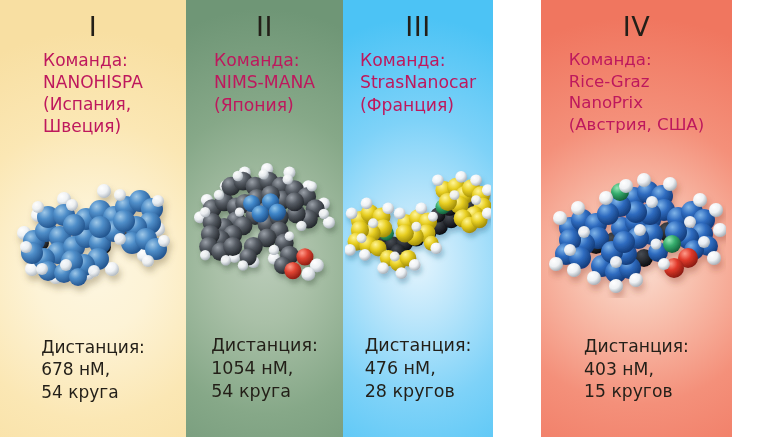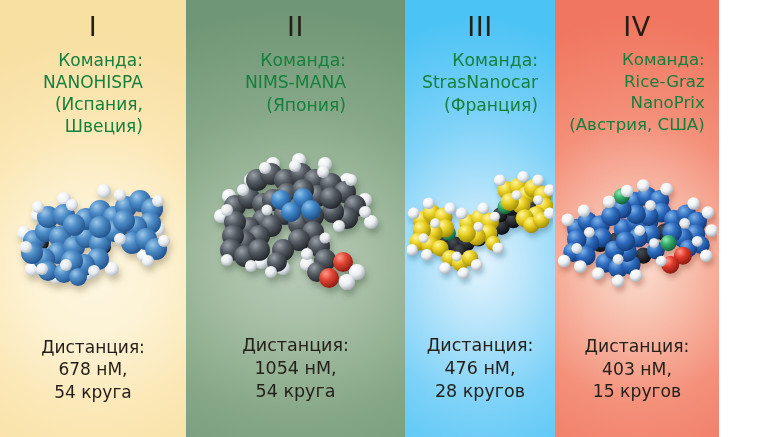--- a/index.html
+++ b/index.html
@@ -12,23 +12,23 @@
 
   .panel {
     position:relative;
     height:437px;
     display:flex;
     flex-direction:column;
     align-items:center;
     overflow:hidden;
   }
   .panel.p1 { width:186px; }
-  .panel.p2 { width:219px; }
+  .panel.p2 { width:157px; }
   .panel.p3 { width:150px; }
-  .panel.p4 { width:164px; }
+  .panel.p4 { width:191px;margin-left:48px; }
 
   .panel .bg { position:absolute; inset:0; z-index:0; }
 
   .panel.p1 .bg {
     background:
       radial-gradient(ellipse 120% 55% at 50% 62%, #fdf6e0 0%, #fdf3d6 26%, #fbe7b4 62%, #f8dfa2 100%);
   }
   .panel.p2 .bg {
     background:
       radial-gradient(ellipse 130% 58% at 50% 60%, #b9cbb8 0%, #a9c0a7 24%, #86a888 60%, #6f9676 100%);
@@ -53,40 +53,40 @@
     font-size:27px;
     font-weight:400;
     color:#231f18;
     letter-spacing:0.5px;
     line-height:1;
     margin-top:9px;
     margin-bottom:9px;
   }
 
   .team-block {
-    text-align:right;
-    color:#15803d;
+    text-align:left;
+    color:#be185d;
     font-size:17.5px;
     line-height:1.30;
     white-space:pre-line;
     padding:0 4px;
   }
 
   .mol-wrap {
     flex:1 1 auto;
     width:100%;
     display:flex;
     align-items:center;
     justify-content:center;
     position:relative;
   }
   .mol-wrap svg { display:block; }
 
   .dist-block {
-    text-align:center;
+    text-align:left;
     color:#231f18;
     font-size:17.5px;
     line-height:1.32;
     white-space:pre-line;
     padding:0 4px;
     margin-bottom:26px;
   }
 
   .panel.p1 .team-block, .panel.p1 .dist-block { font-size:17px; }
   .panel.p4 .team-block { font-size:16.6px; }

